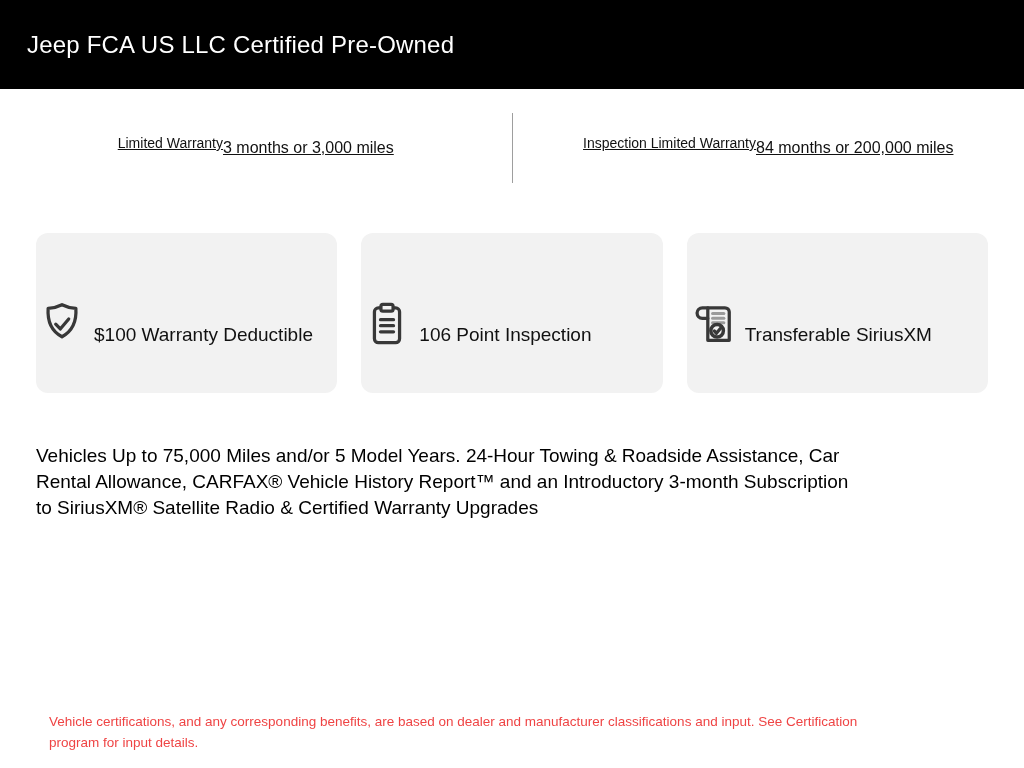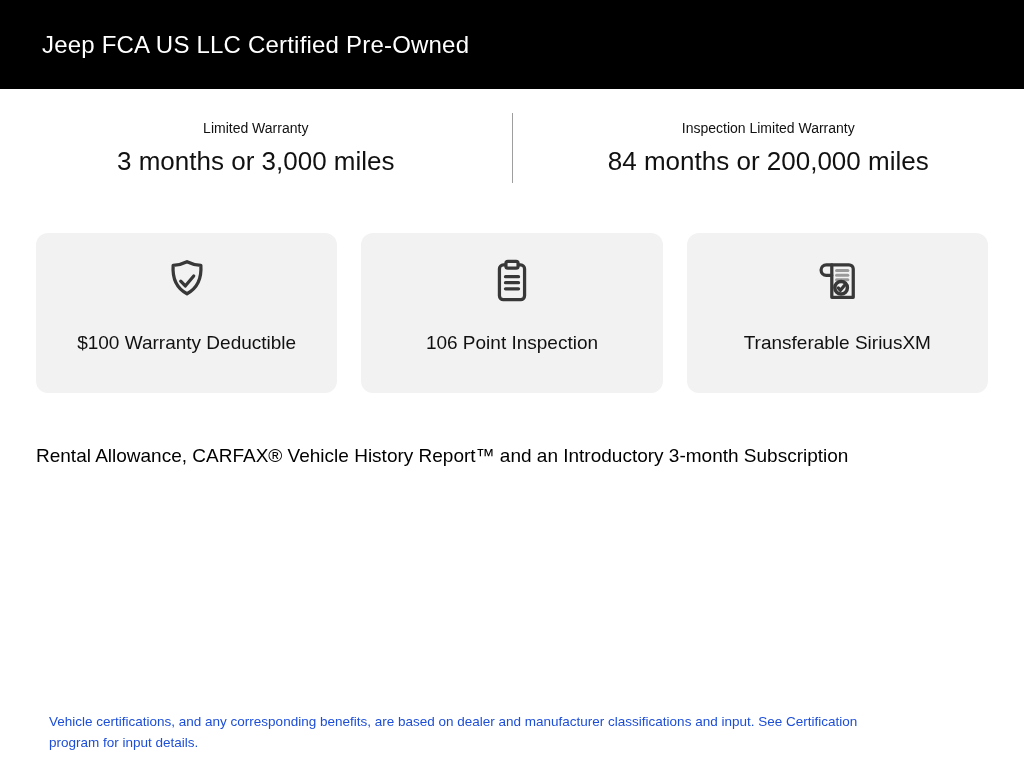--- a/index.html
+++ b/index.html
@@ -12,65 +12,66 @@
     background: #ffffff;
     overflow: hidden;
   }
 
   
   .header {
     height: 89px;
     background: #000000;
     display: flex;
     align-items: center;
-    padding-left: 42px;
+    padding-left: 27px;
   }
   .header-title {
     color: #ffffff;
     font-size: 24px;
     font-weight: 400;
     letter-spacing: 0.2px;
   }
 
   
   .warranty-row {
     margin-top: 23px;
     height: 72px;
     display: flex;
     align-items: stretch;
   }
   .warranty-col {
     flex: 1 1 0;
     display: flex;
-    flex-direction: column;
+    flex-direction: row;
     align-items: center;
     justify-content: center;
+    text-decoration: underline;
   }
   .warranty-label { font-size: 14px; color: #111111; margin-bottom: 10px; }
-  .warranty-value { font-size: 26px; color: #111111; }
+  .warranty-value { font-size: 16px; color: #111111; }
   .warranty-divider {
     width: 1px;
     background: #9e9e9e;
     align-self: center;
     height: 70px;
   }
 
   
   .cards-row {
     margin: 49px 36px 0 36px;
     display: flex;
     gap: 24px;
   }
   .card {
     flex: 1 1 0;
     height: 160px;
     background: #f2f2f2;
     border-radius: 12px;
     display: flex;
-    flex-direction: column;
+    flex-direction: row;
     align-items: center;
     padding-top: 22px;
   }
   .card svg { display: block; }
   .card-label {
     margin-top: 22px;
     font-size: 19px;
     line-height: 28px;
     text-align: center;
     color: #111111;
@@ -87,21 +88,21 @@
   .description .line { white-space: nowrap; }
 
   
   .disclaimer {
     position: absolute;
     left: 49px;
     right: 40px;
     top: 711px;
     font-size: 13.5px;
     line-height: 21px;
-    color: #1d4ed8;
+    color: #ef4444;
   }
   .disclaimer .line { white-space: nowrap; }
 </style>
 </head>
 <body>
 
 <div class="page">
 
   <div class="header">
     <div class="header-title">Jeep FCA US LLC Certified Pre-Owned</div>
@@ -157,21 +158,23 @@
           <path d="M12.6 15.2l1 1.1 1.8-2.2"></path>
         </svg>
       </span>
       <div class="card-label">Transferable SiriusXM</div>
     </div>
 
 
   </div>
 
   <div class="description">
+    <div class="line">Vehicles Up to 75,000 Miles and/or 5 Model Years. 24-Hour Towing &amp; Roadside Assistance, Car</div>
     <div class="line">Rental Allowance, CARFAX® Vehicle History Report™ and an Introductory 3-month Subscription</div>
+    <div class="line">to SiriusXM® Satellite Radio &amp; Certified Warranty Upgrades</div>
   </div>
 
   <div class="disclaimer">
     <div class="line">Vehicle certifications, and any corresponding benefits, are based on dealer and manufacturer classifications and input. See Certification</div>
     <div class="line">program for input details.</div>
   </div>
 
 </div>
 
 </body></html>

